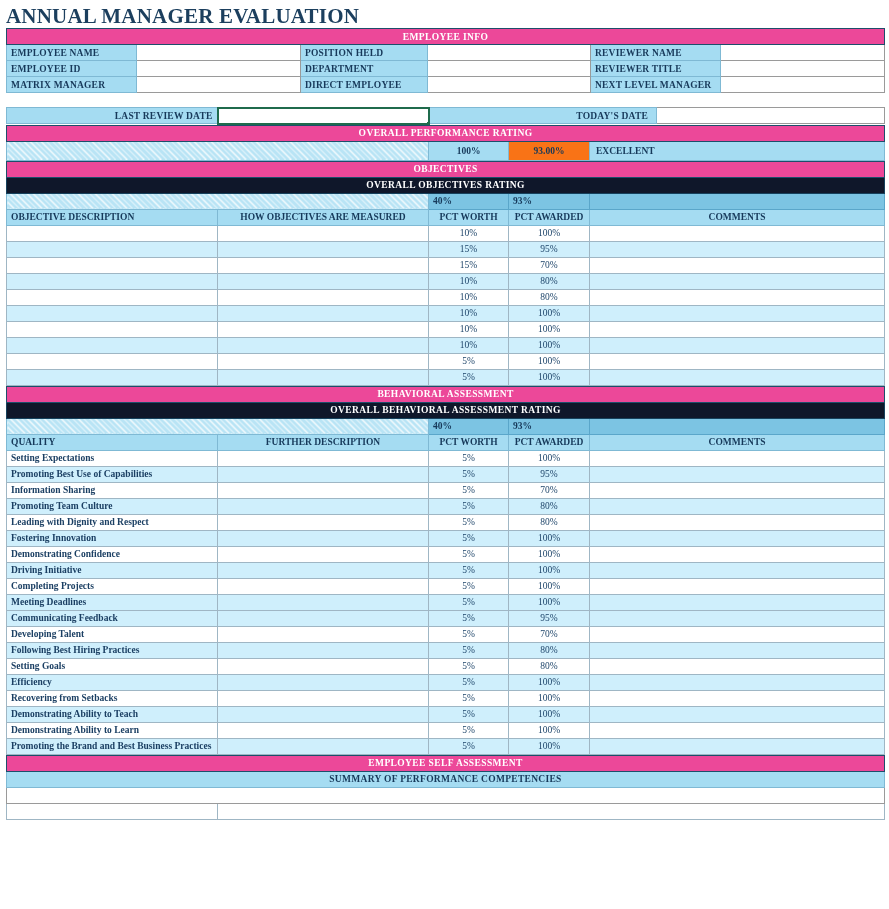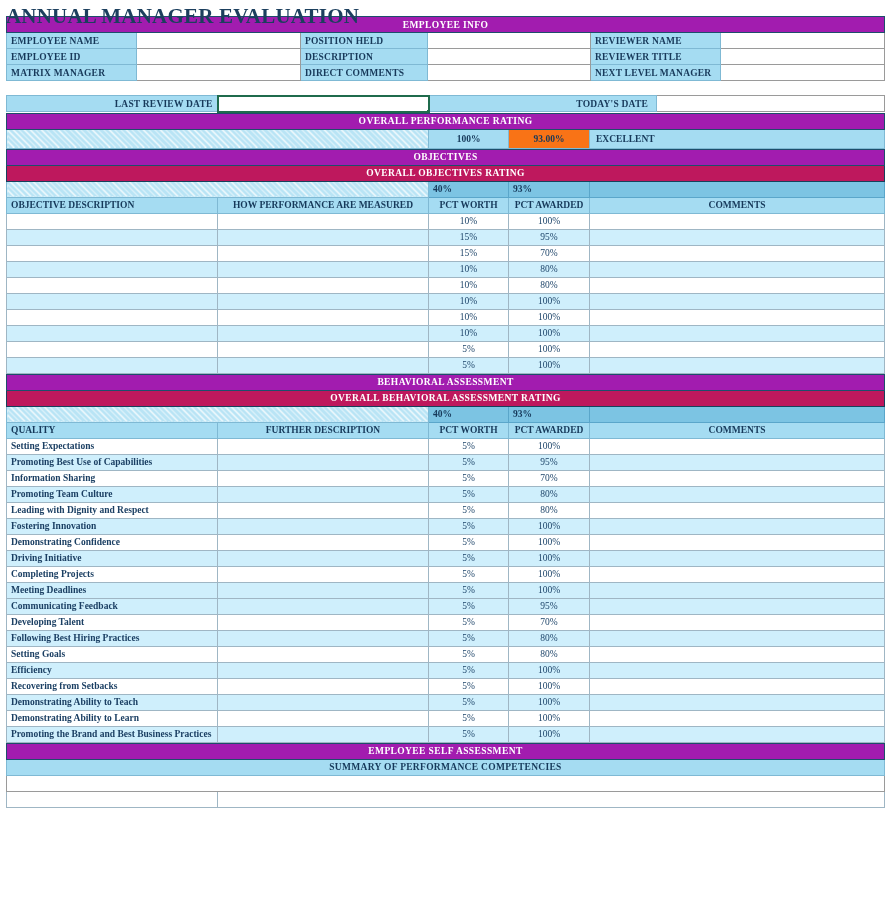--- a/index.html
+++ b/index.html
@@ -22,21 +22,21 @@
   }
 
   
   .doc-title {
     font-family: "Liberation Serif", "DejaVu Serif", serif;
     font-weight: bold;
     font-size: 21px;
     letter-spacing: 0.2px;
     color: #1c3f5e;
     padding: 4px 0 4px 6px;
-    height: 16px;
+    height: 28px;
     line-height: 24px;
     box-sizing: border-box;
   }
 
   
   table.grid {
     border-collapse: collapse;
     table-layout: fixed;
     width: 878px;
     margin: 0 0 0 6px;
@@ -47,30 +47,30 @@
     height: 16px;
     box-sizing: border-box;
     overflow: hidden;
     white-space: nowrap;
     vertical-align: middle;
     border: 1px solid #9fb6c4;
   }
 
   
   .band {                 
-    background: #a21caf;
+    background: #ec4899;
     color: #ffffff;
     font-weight: bold;
     text-align: center;
     letter-spacing: 0.4px;
     border: 1px solid #1d4e6b !important;
     height: 17px;
   }
   .band-dark {            
-    background: #be185d;
+    background: #0f172a;
     color: #ffffff;
     font-weight: bold;
     text-align: center;
     letter-spacing: 0.4px;
     border: 1px solid #16415c !important;
     height: 17px;
   }
   .lbl {                  
     background: #a5dcf2;
     color: #17395a;
@@ -193,30 +193,30 @@
         <td class="inp"></td>
         <td class="lbl">POSITION HELD</td>
         <td class="inp"></td>
         <td class="lbl">REVIEWER NAME</td>
         <td class="inp"></td>
       </tr>
 
       <tr>
         <td class="lbl">EMPLOYEE ID</td>
         <td class="inp"></td>
-        <td class="lbl">DESCRIPTION</td>
+        <td class="lbl">DEPARTMENT</td>
         <td class="inp"></td>
         <td class="lbl">REVIEWER TITLE</td>
         <td class="inp"></td>
       </tr>
 
       <tr>
         <td class="lbl">MATRIX MANAGER</td>
         <td class="inp"></td>
-        <td class="lbl">DIRECT COMMENTS</td>
+        <td class="lbl">DIRECT EMPLOYEE</td>
         <td class="inp"></td>
         <td class="lbl">NEXT LEVEL MANAGER</td>
         <td class="inp"></td>
       </tr>
 
       <tr class="spacer-row">
         <td colspan="6"></td>
       </tr>
     </tbody>
   </table>
@@ -274,21 +274,21 @@
         <td class="band-dark big-band" colspan="5">OVERALL OBJECTIVES RATING</td>
       </tr>
       <tr>
         <td class="striped" colspan="2"></td>
         <td class="mid">40%</td>
         <td class="mid">93%</td>
         <td class="mid-plain"></td>
       </tr>
       <tr>
         <td class="hdr hdr-l">OBJECTIVE DESCRIPTION</td>
-        <td class="hdr">HOW PERFORMANCE ARE MEASURED</td>
+        <td class="hdr">HOW OBJECTIVES ARE MEASURED</td>
         <td class="hdr">PCT WORTH</td>
         <td class="hdr">PCT AWARDED</td>
         <td class="hdr">COMMENTS</td>
       </tr>
     </tbody>
     <tbody id="objectives-body">
         <tr>
           <td class="zebra-a"></td>
           <td class="zebra-a"></td>
           <td class="zebra-a num">10%</td>

